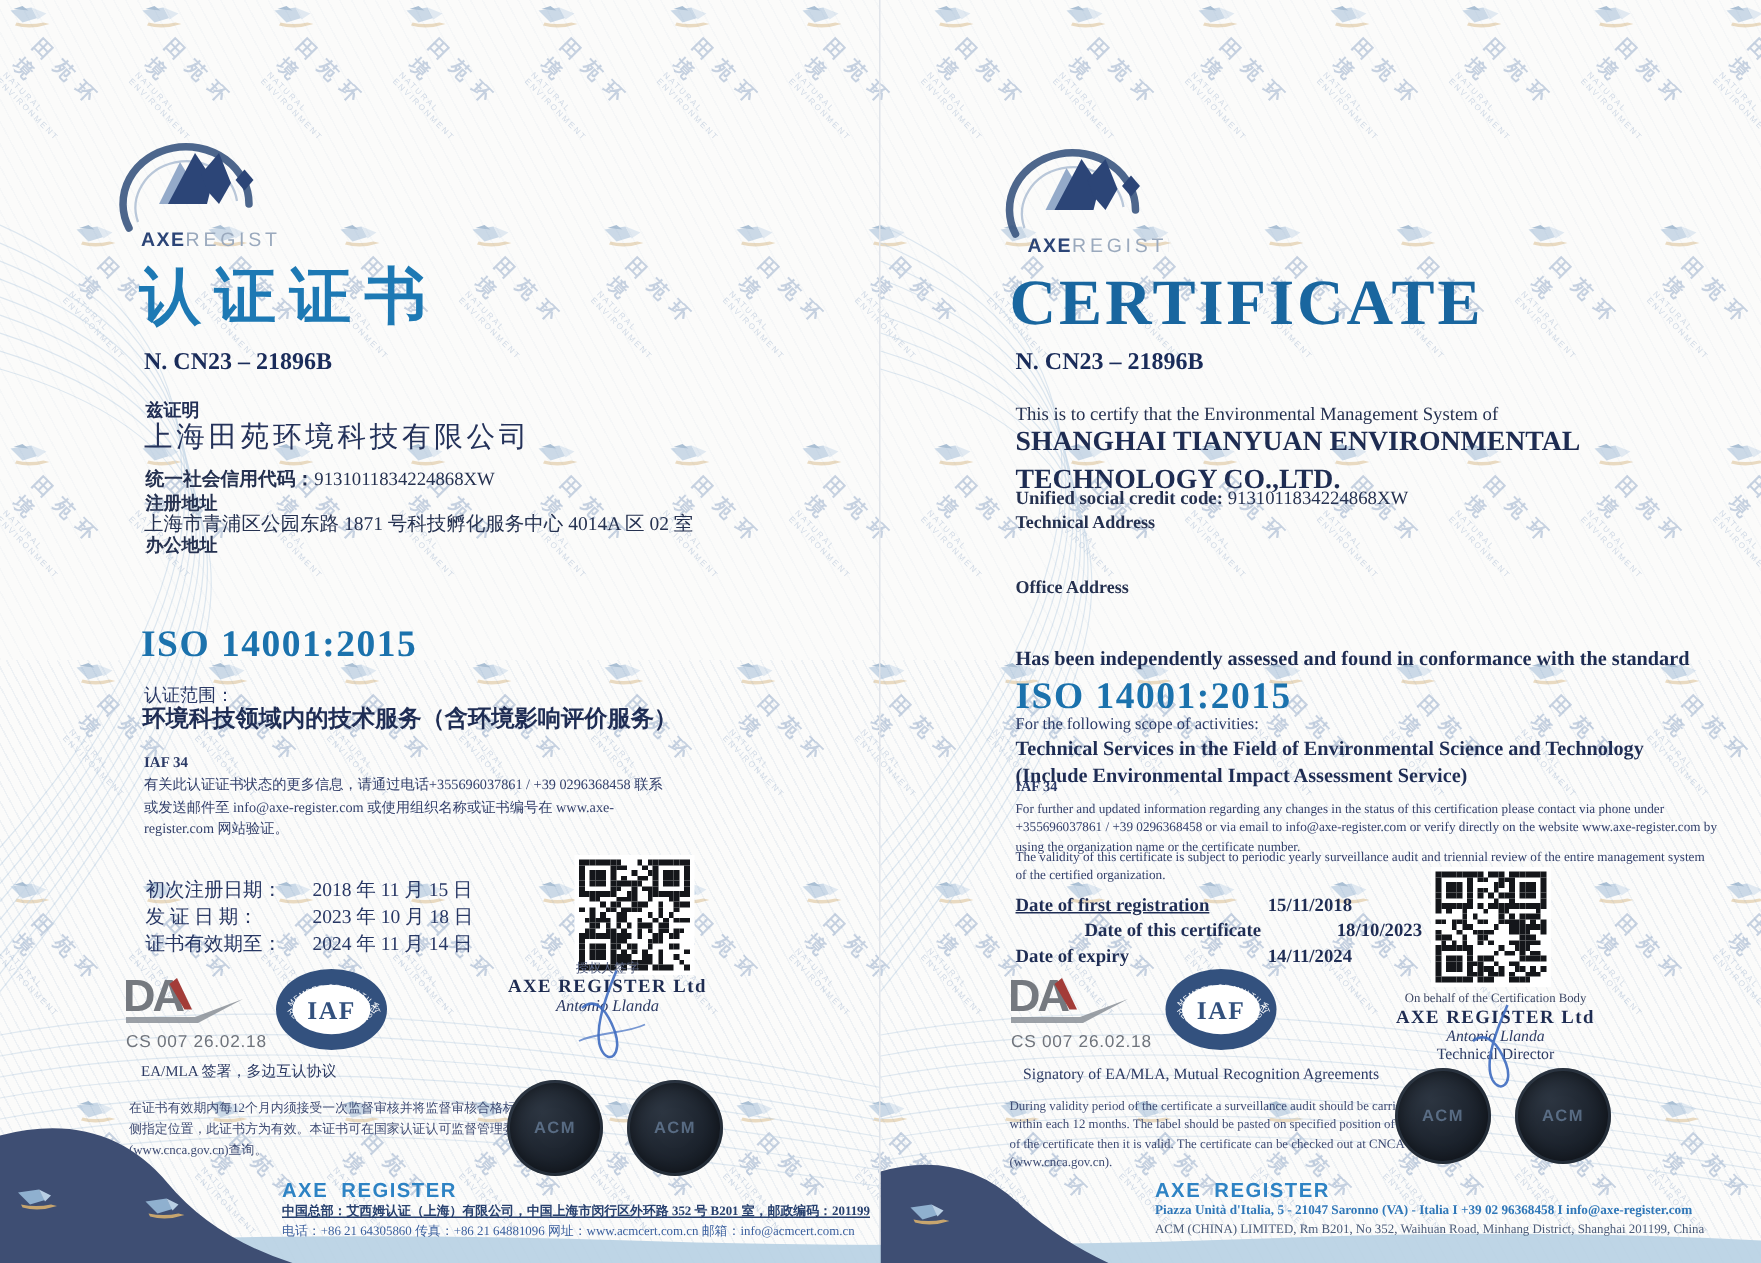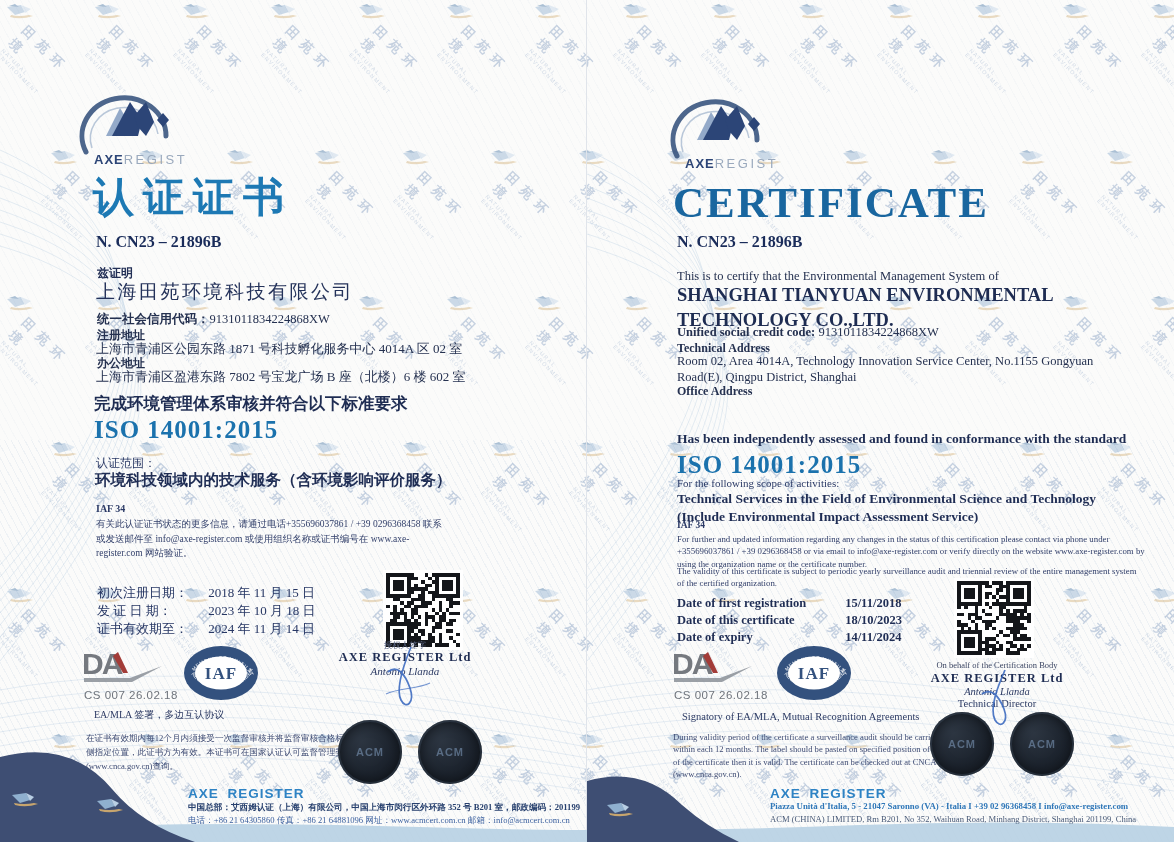--- a/index.html
+++ b/index.html
@@ -1080,23 +1080,21 @@
 
   <div class="t" style="left:96px;top:280px;font-size:19px;letter-spacing:2.5px;color:#24325a;">上海田苑环境科技有限公司</div>
 
   <div class="t" style="left:97px;top:312px;font-size:12.5px;">
     <span class="b">统一社会信用代码：</span><span>9131011834224868XW</span>
   </div>
 
   <div class="t b" style="left:97px;top:328px;font-size:12px;">注册地址</div>
   <div class="t" style="left:96px;top:341px;font-size:13px;">上海市青浦区公园东路 1871 号科技孵化服务中心 4014A 区 02 室</div>
   <div class="t b" style="left:97px;top:356px;font-size:12px;">办公地址</div>
-  <div class="t" style="left:96px;top:369px;font-size:13px;">上海市青浦区盈港东路 7802 号宝龙广场 B 座（北楼）6 楼 602 室</div>
-
-  <div class="t b" style="left:94px;top:394px;font-size:16.5px;color:#1e2c52;">完成环境管理体系审核并符合以下标准要求</div>
+
 
   <div class="t b" style="left:94px;top:414px;font-size:25px;letter-spacing:1px;color:#1b72ad;">ISO 14001:2015</div>
 
   <div class="t" style="left:96px;top:456px;font-size:12px;color:#2b3a66;">认证范围：</div>
   <div class="t b" style="left:95px;top:470px;font-size:15.5px;color:#1f2d54;">环境科技领域内的技术服务（含环境影响评价服务）</div>
   <div class="t b" style="left:96px;top:503px;font-size:10px;color:#2b3a66;">IAF 34</div>
 
   <div class="t fineprint" style="left:96px;top:517px;width:348px;">有关此认证证书状态的更多信息，请通过电话+355696037861 / +39 0296368458 联系或发送邮件至 info@axe-register.com 或使用组织名称或证书编号在 www.axe-register.com 网站验证。</div>
 
   <div class="t" style="left:97px;top:585px;font-size:13px;color:#273764;">
@@ -1608,21 +1606,21 @@
       <path d="M14,70 Q24,72 34,70 L38,71 Q26,75 15,72 Z" fill="#c7a56e"></path>
     </g>
     <g transform="translate(85,6)">
       <path d="M12,62 L26,60 L30,67 L20,70 Z" fill="#8fb0cf"></path>
         <path d="M26,60 L34,64 L30,68 Z" fill="#b9cfe4"></path>
       <path d="M14,70 Q24,72 34,70 L38,71 Q26,75 15,72 Z" fill="#c7a56e"></path>
     </g>
   </svg>
 
   <div class="t b sans" style="left:188px;top:786px;font-size:13.5px;letter-spacing:1px;word-spacing:4px;color:#2e83c4;">AXE REGISTER</div>
-  <div class="t b nowrap" style="left:188px;top:802px;font-size:8.6px;color:#27406e;">中国总部：艾西姆认证（上海）有限公司，中国上海市闵行区外环路 352 号 B201 室，邮政编码：201199</div>
+  <div class="t b nowrap" style="left:188px;top:802px;font-size:8.6px;color:#27406e;text-decoration:underline;">中国总部：艾西姆认证（上海）有限公司，中国上海市闵行区外环路 352 号 B201 室，邮政编码：201199</div>
   <div class="t nowrap" style="left:188px;top:815px;font-size:8.6px;color:#3a5f9e;">电话：+86 21 64305860  传真：+86 21 64881096  网址：www.acmcert.com.cn  邮箱：info@acmcert.com.cn</div>
 </section>
 
 <section class="page" id="page-right">
 
   <div class="abs" style="left:70px;top:84px;">
     <svg width="122" height="92" viewBox="0 0 122 92">
       <path d="M20,72 A42,38 0 1 1 100,56" stroke="#3a557f" stroke-width="5" fill="none" stroke-linecap="round" opacity="0.9"></path>
       <path d="M26,68 A34,31 0 1 1 92,54" stroke="#9db0ca" stroke-width="1.5" fill="none" opacity="0.7"></path>
       <polygon points="40,56 54,28 62,41 52,56" fill="#94aac9"></polygon>
@@ -1640,40 +1638,39 @@
   <div class="t b" style="left:90px;top:283px;width:478px;font-size:18.5px;line-height:1.35;color:#1e2c52;">SHANGHAI TIANYUAN ENVIRONMENTAL TECHNOLOGY CO.,LTD.</div>
 
   <div class="t" style="left:90px;top:269px;font-size:12.5px;">This is to certify that the Environmental Management System of</div>
 
   <div class="t" style="left:90px;top:325px;font-size:12.5px;">
     <span class="b">Unified social credit code:</span>
     <span>9131011834224868XW</span>
   </div>
 
   <div class="t b" style="left:90px;top:341px;font-size:12px;">Technical Address</div>
-  <div class="t" style="left:90px;top:353px;width:432px;font-size:12.5px;line-height:1.3;">Room 02, Area 4014A, Technology Innovation Service Center, No.1155 Gongyuan Road(E), Qingpu District, Shanghai</div>
   <div class="t b" style="left:90px;top:384px;font-size:12px;">Office Address</div>
 
   <div class="t b" style="left:90px;top:431px;font-size:13.5px;color:#1e2c52;">Has been independently assessed and found in conformance with the standard</div>
 
   <div class="t b" style="left:90px;top:449px;font-size:25px;letter-spacing:1px;color:#1b72ad;">ISO 14001:2015</div>
 
   <div class="t" style="left:90px;top:477px;font-size:11px;color:#2b3a66;">For the following scope of activities:</div>
   <div class="t b" style="left:90px;top:490px;width:462px;font-size:13.5px;line-height:1.35;color:#1f2d54;">Technical Services in the Field of Environmental Science and Technology (Include Environmental Impact Assessment Service)</div>
   <div class="t b" style="left:90px;top:520px;font-size:9.5px;color:#2b3a66;">IAF 34</div>
 
   <div class="t" style="left:90px;top:533px;width:468px;font-size:8.8px;line-height:1.42;color:#33406b;">For further and updated information regarding any changes in the status of this certification please contact via phone under +355696037861 / +39 0296368458 or via email to info@axe-register.com or verify directly on the website www.axe-register.com by using the organization name or the certificate number.</div>
   <div class="t" style="left:90px;top:565px;width:468px;font-size:8.8px;line-height:1.42;color:#33406b;">The validity of this certificate is subject to periodic yearly surveillance audit and triennial review of the entire management system of the certified organization.</div>
 
   <div class="t b" style="left:90px;top:596px;font-size:12.5px;color:#1f2d54;">
-    <span class="datelabel" style="width:165px;">Date of first registration</span>
+    <span class="datelabel" style="width:165px;text-decoration:underline;">Date of first registration</span>
     <span>15/11/2018</span>
   </div>
   <div class="t b" style="left:90px;top:613px;font-size:12.5px;color:#1f2d54;">
-    <span class="datelabel" style="width:165px;">Date of this certificate</span>
+    <span class="datelabel" style="width:165px;margin-left:46px;">Date of this certificate</span>
     <span>18/10/2023</span>
   </div>
   <div class="t b" style="left:90px;top:630px;font-size:12.5px;color:#1f2d54;">
     <span class="datelabel" style="width:165px;">Date of expiry</span>
     <span>14/11/2024</span>
   </div>
 
   <div id="qr-right" class="qr abs" style="left: 367px; top: 578px; width: 74px; height: 74px; grid-template-columns: repeat(21, 1fr); grid-template-rows: repeat(21, 1fr);">
       <div></div>
       <div></div>

